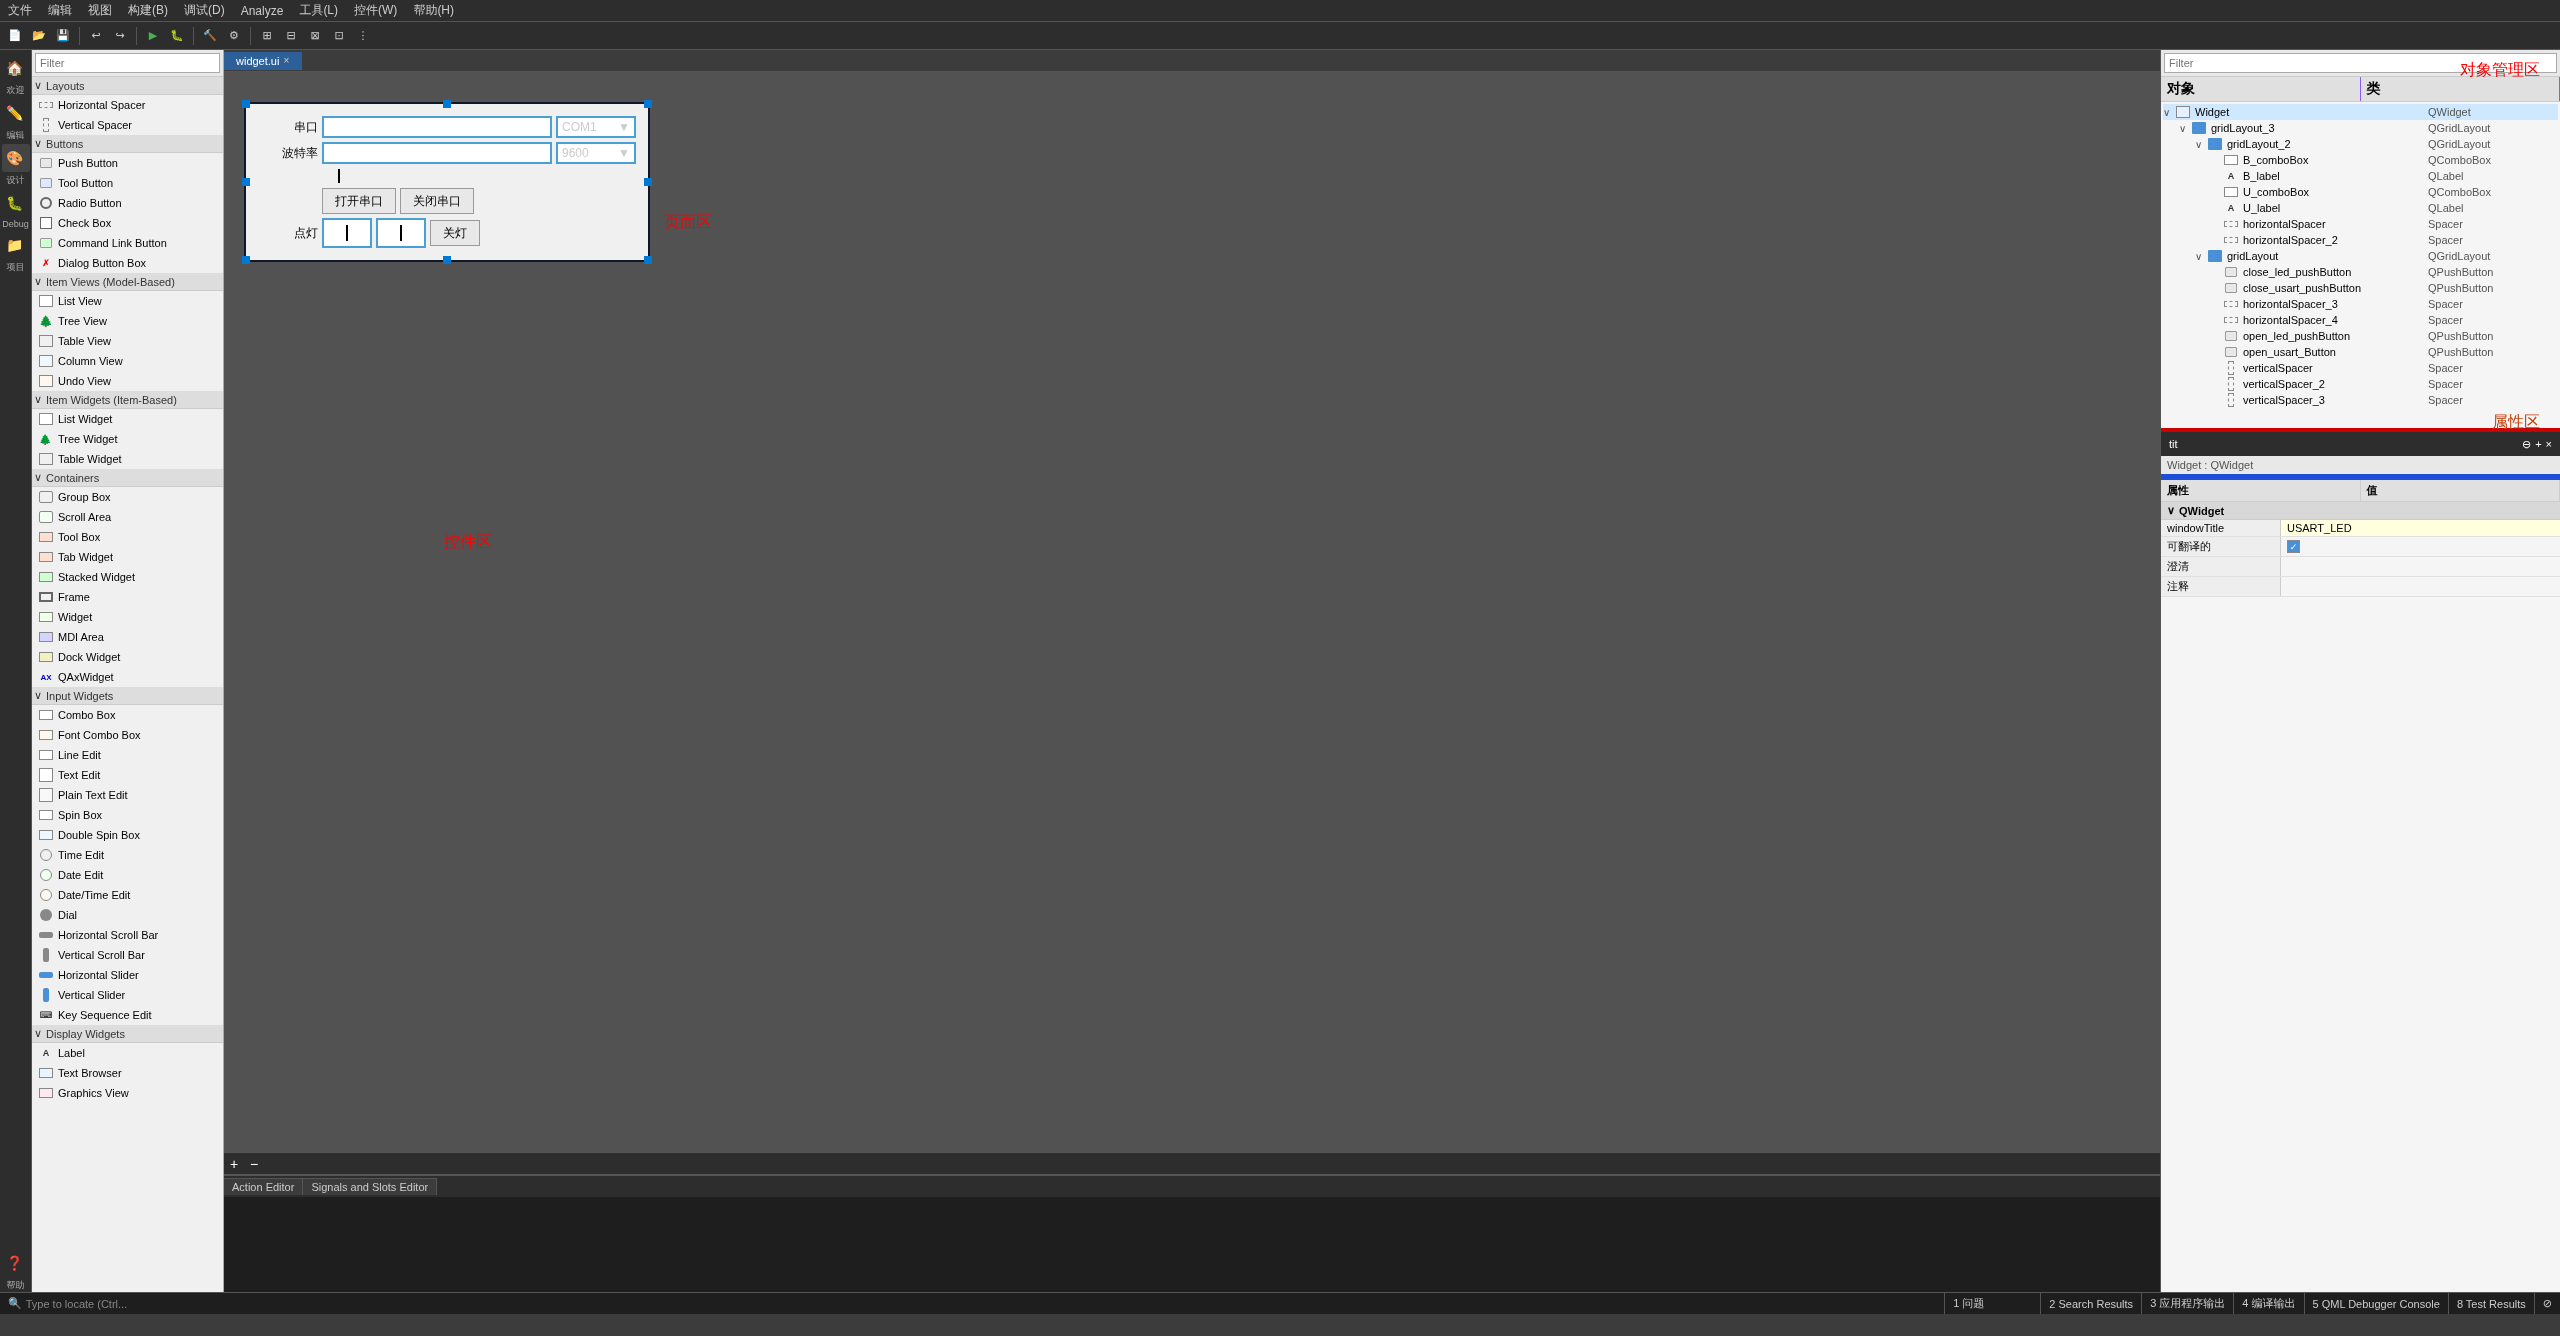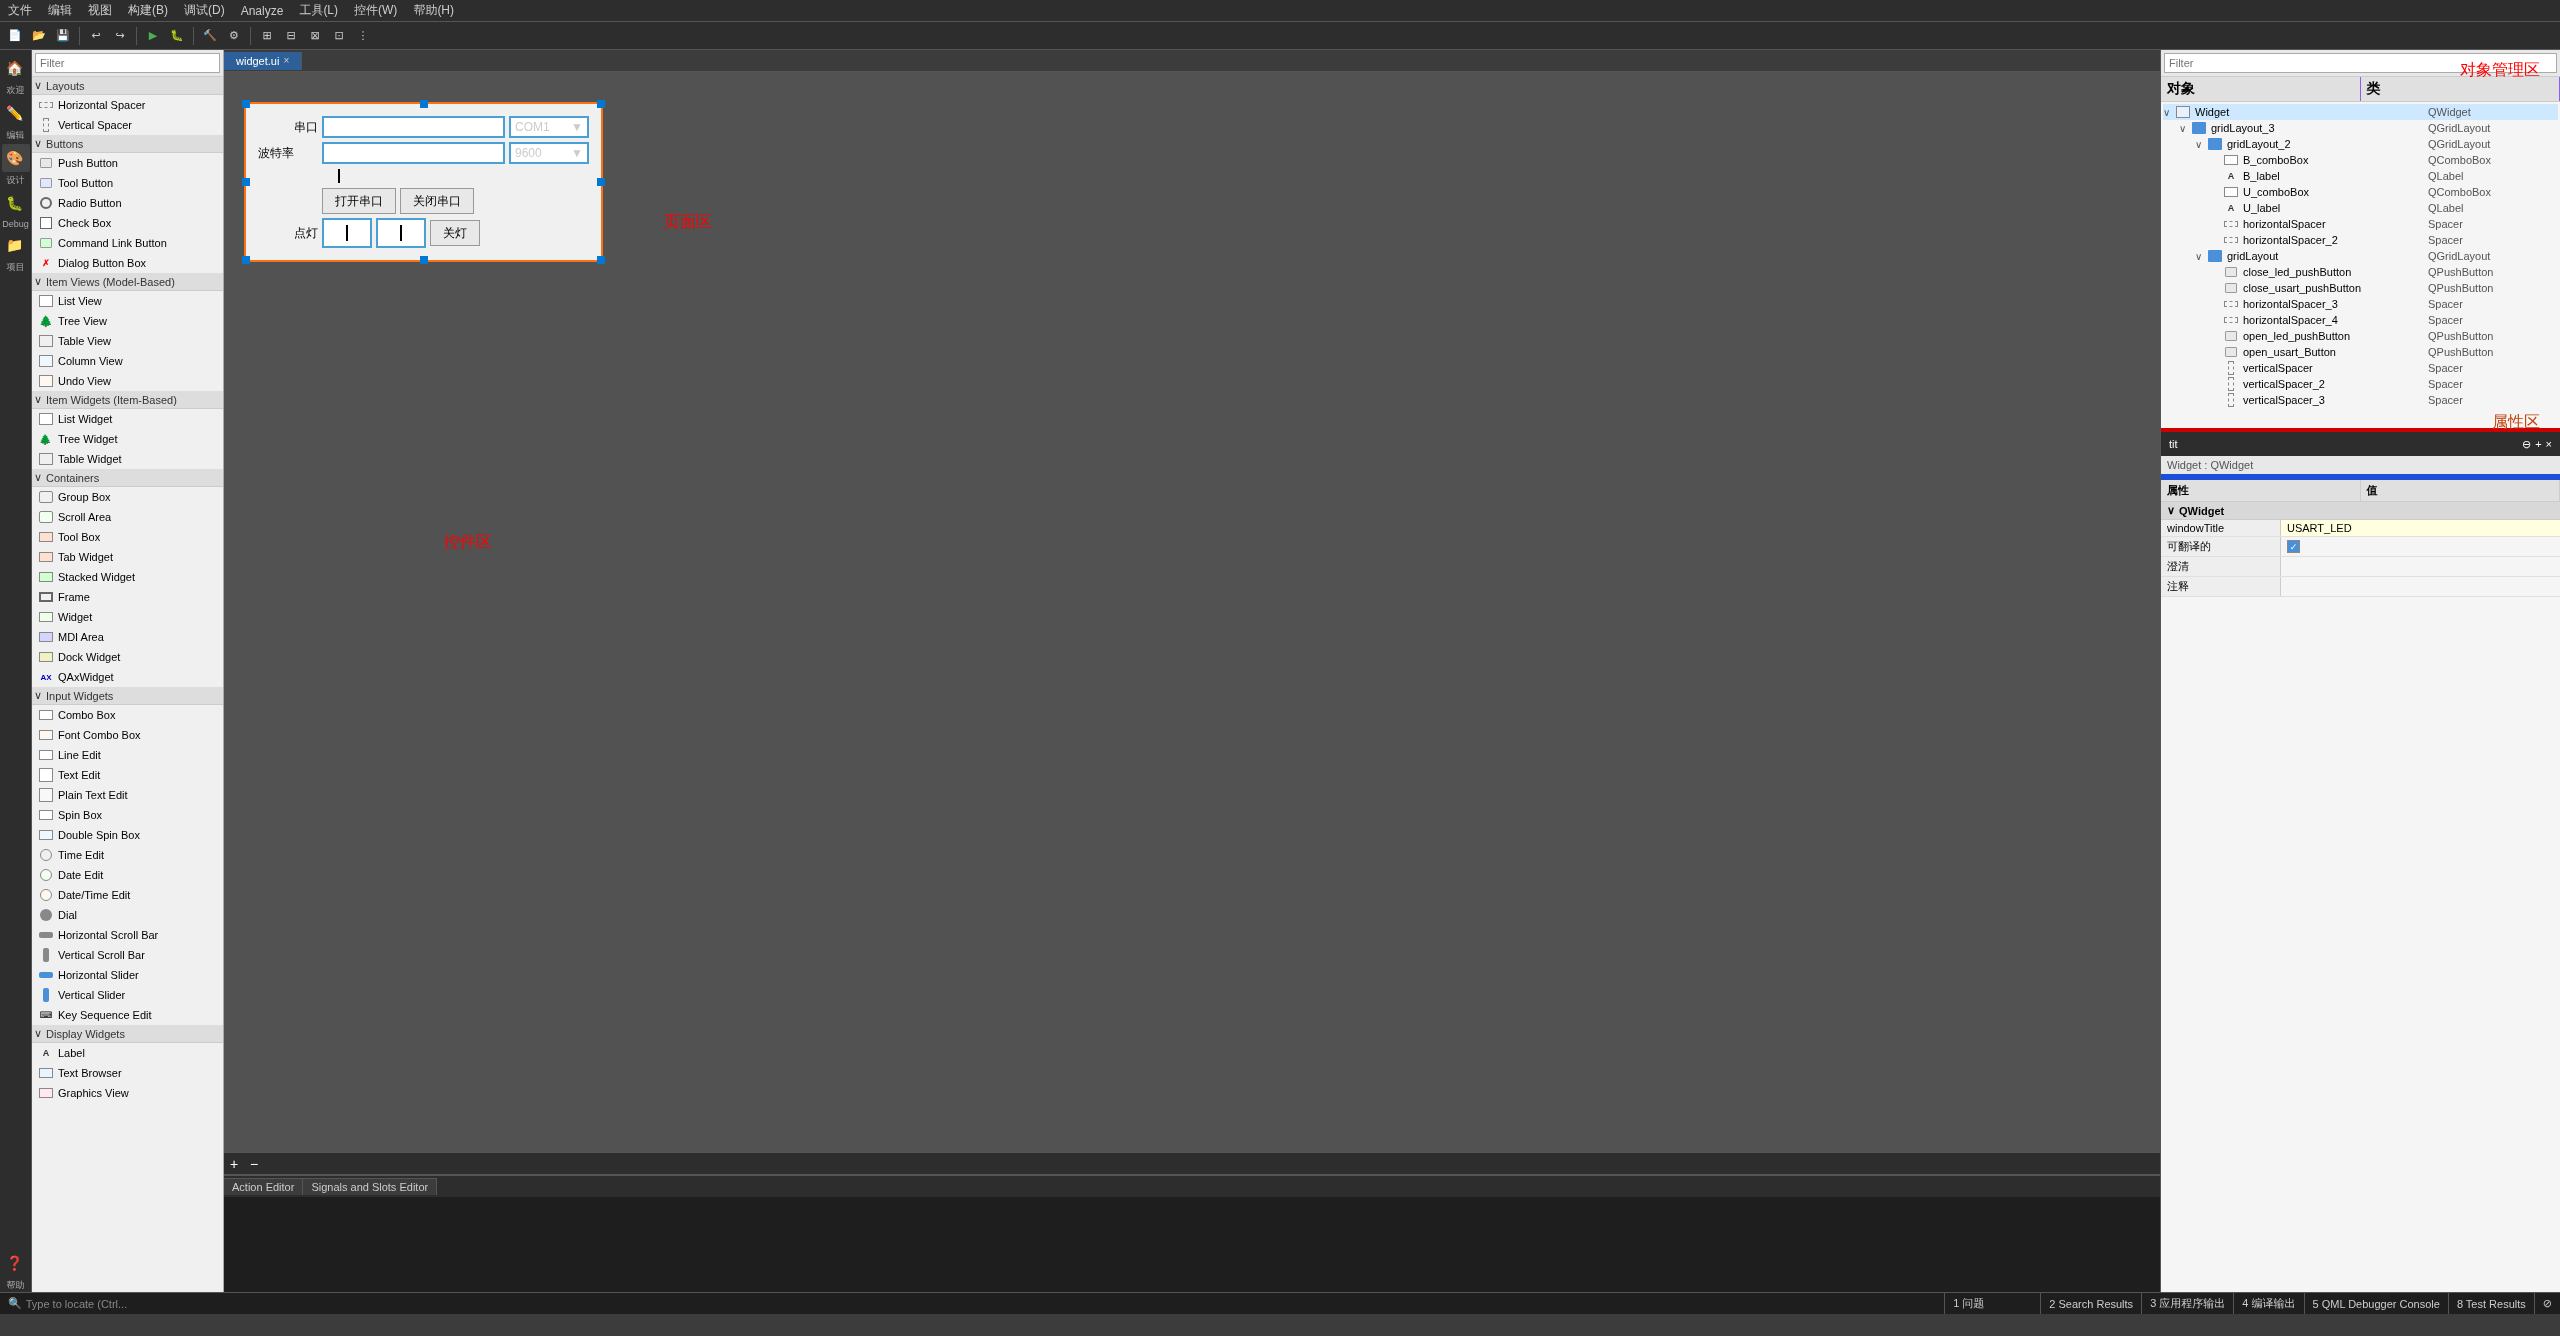--- a/index.html
+++ b/index.html
@@ -491,21 +491,21 @@
       </div>
     </div>
 
     <div class="canvas-outer">
       <div style="position:relative; width:900px; min-height:600px;">
 
         <div style="position:absolute; top:140px; left:440px; color:red; font-size:16px;">页面区</div>
 
         <div style="position:absolute; top:460px; left:220px; color:red; font-size:16px;">控件区</div>
 
-        <div style="position:absolute; top:30px; left:20px; width:359px; border:2px solid #f97316; background:#d4d4d4;">
+        <div style="position:absolute; top:30px; left:20px; width:406px; border:2px solid #0f172a; background:#d4d4d4;">
 
           <div style="position:absolute;top:-4px;left:-4px;width:8px;height:8px;background:#0078d4;"></div>
           <div style="position:absolute;top:-4px;right:-4px;width:8px;height:8px;background:#0078d4;"></div>
           <div style="position:absolute;bottom:-4px;left:-4px;width:8px;height:8px;background:#0078d4;"></div>
           <div style="position:absolute;bottom:-4px;right:-4px;width:8px;height:8px;background:#0078d4;"></div>
           <div style="position:absolute;top:-4px;left:50%;transform:translateX(-50%);width:8px;height:8px;background:#0078d4;"></div>
           <div style="position:absolute;bottom:-4px;left:50%;transform:translateX(-50%);width:8px;height:8px;background:#0078d4;"></div>
           <div style="position:absolute;left:-4px;top:50%;transform:translateY(-50%);width:8px;height:8px;background:#0078d4;"></div>
           <div style="position:absolute;right:-4px;top:50%;transform:translateY(-50%);width:8px;height:8px;background:#0078d4;"></div>
 
@@ -514,21 +514,21 @@
             <div class="form-row">
               <div style="width:60px; text-align:right; font-size:12px; color:#000;">串口</div>
               <div style="flex:1; height:22px; border:2px solid #4a9fd4; background:white; display:flex; align-items:center; padding:0 4px;"></div>
               <div style="width:80px; height:22px; border:2px solid #4a9fd4; background:white; display:flex; align-items:center; justify-content:space-between; padding:0 4px; font-size:12px;">
                 <span>COM1</span>
                 <span>▼</span>
               </div>
             </div>
 
             <div class="form-row">
-              <div style="width:60px; text-align:left; font-size:12px; color:#000;">波特率</div>
+              <div style="width:60px; text-align:right; font-size:12px; color:#000;">波特率</div>
               <div style="flex:1; height:22px; border:2px solid #4a9fd4; background:white; display:flex; align-items:center; padding:0 4px;"></div>
               <div style="width:80px; height:22px; border:2px solid #4a9fd4; background:white; display:flex; align-items:center; justify-content:space-between; padding:0 4px; font-size:12px;">
                 <span>9600</span>
                 <span>▼</span>
               </div>
             </div>
 
             <div style="height:16px; display:flex; align-items:center; padding-left:80px;">
               <div style="width:2px; height:14px; background:#000;"></div>
             </div>

